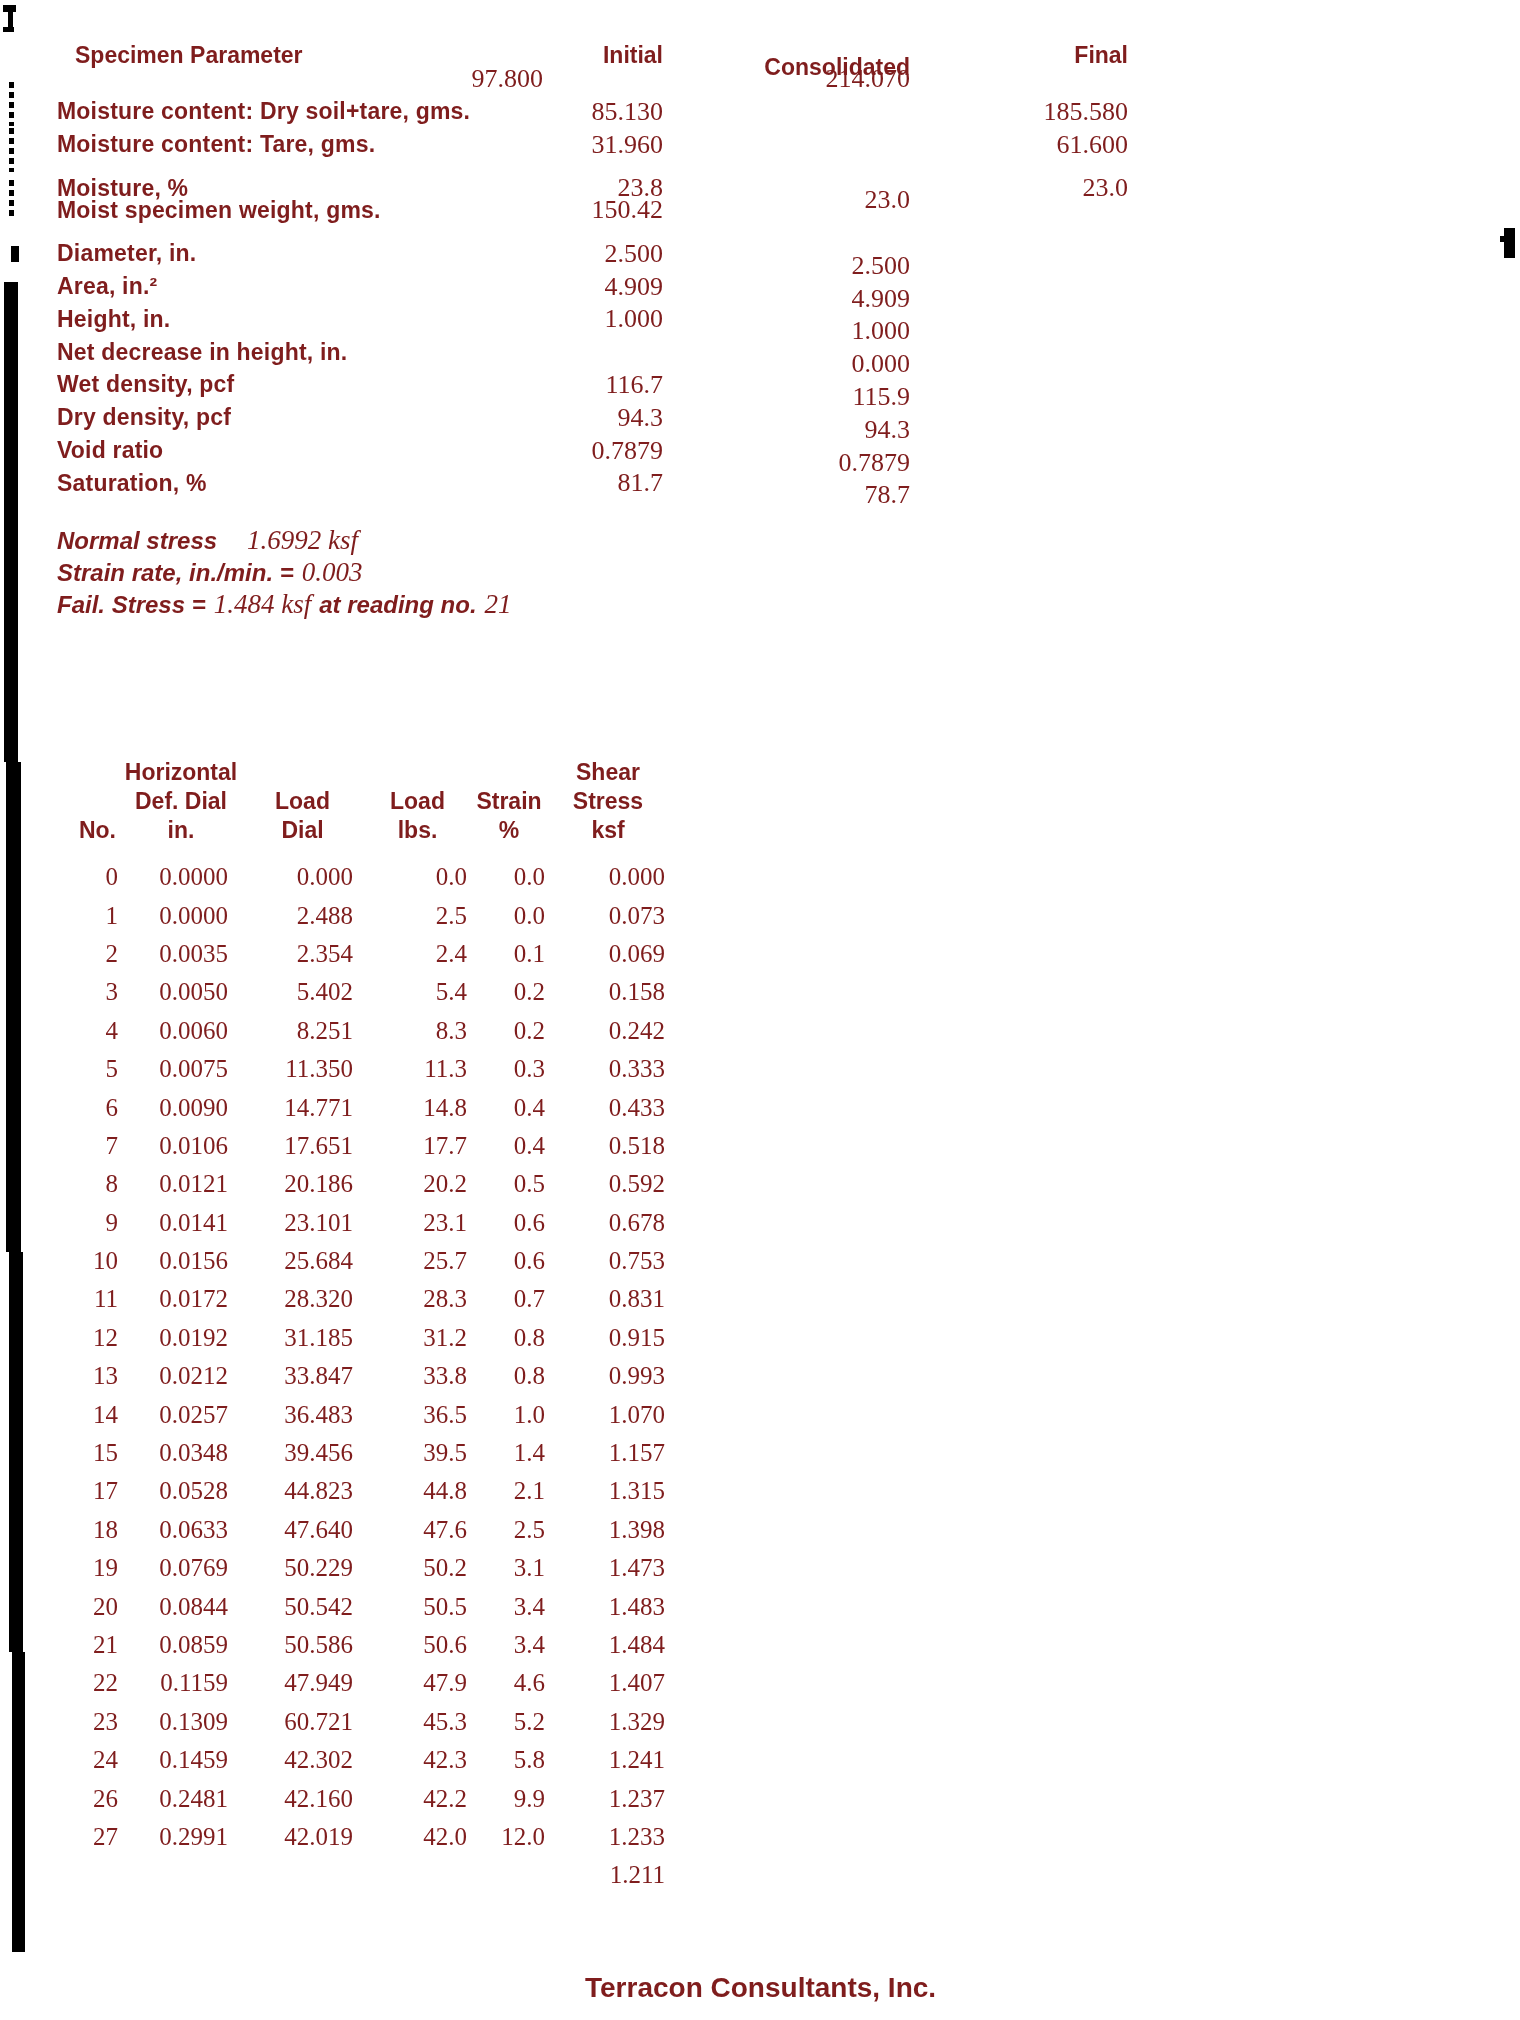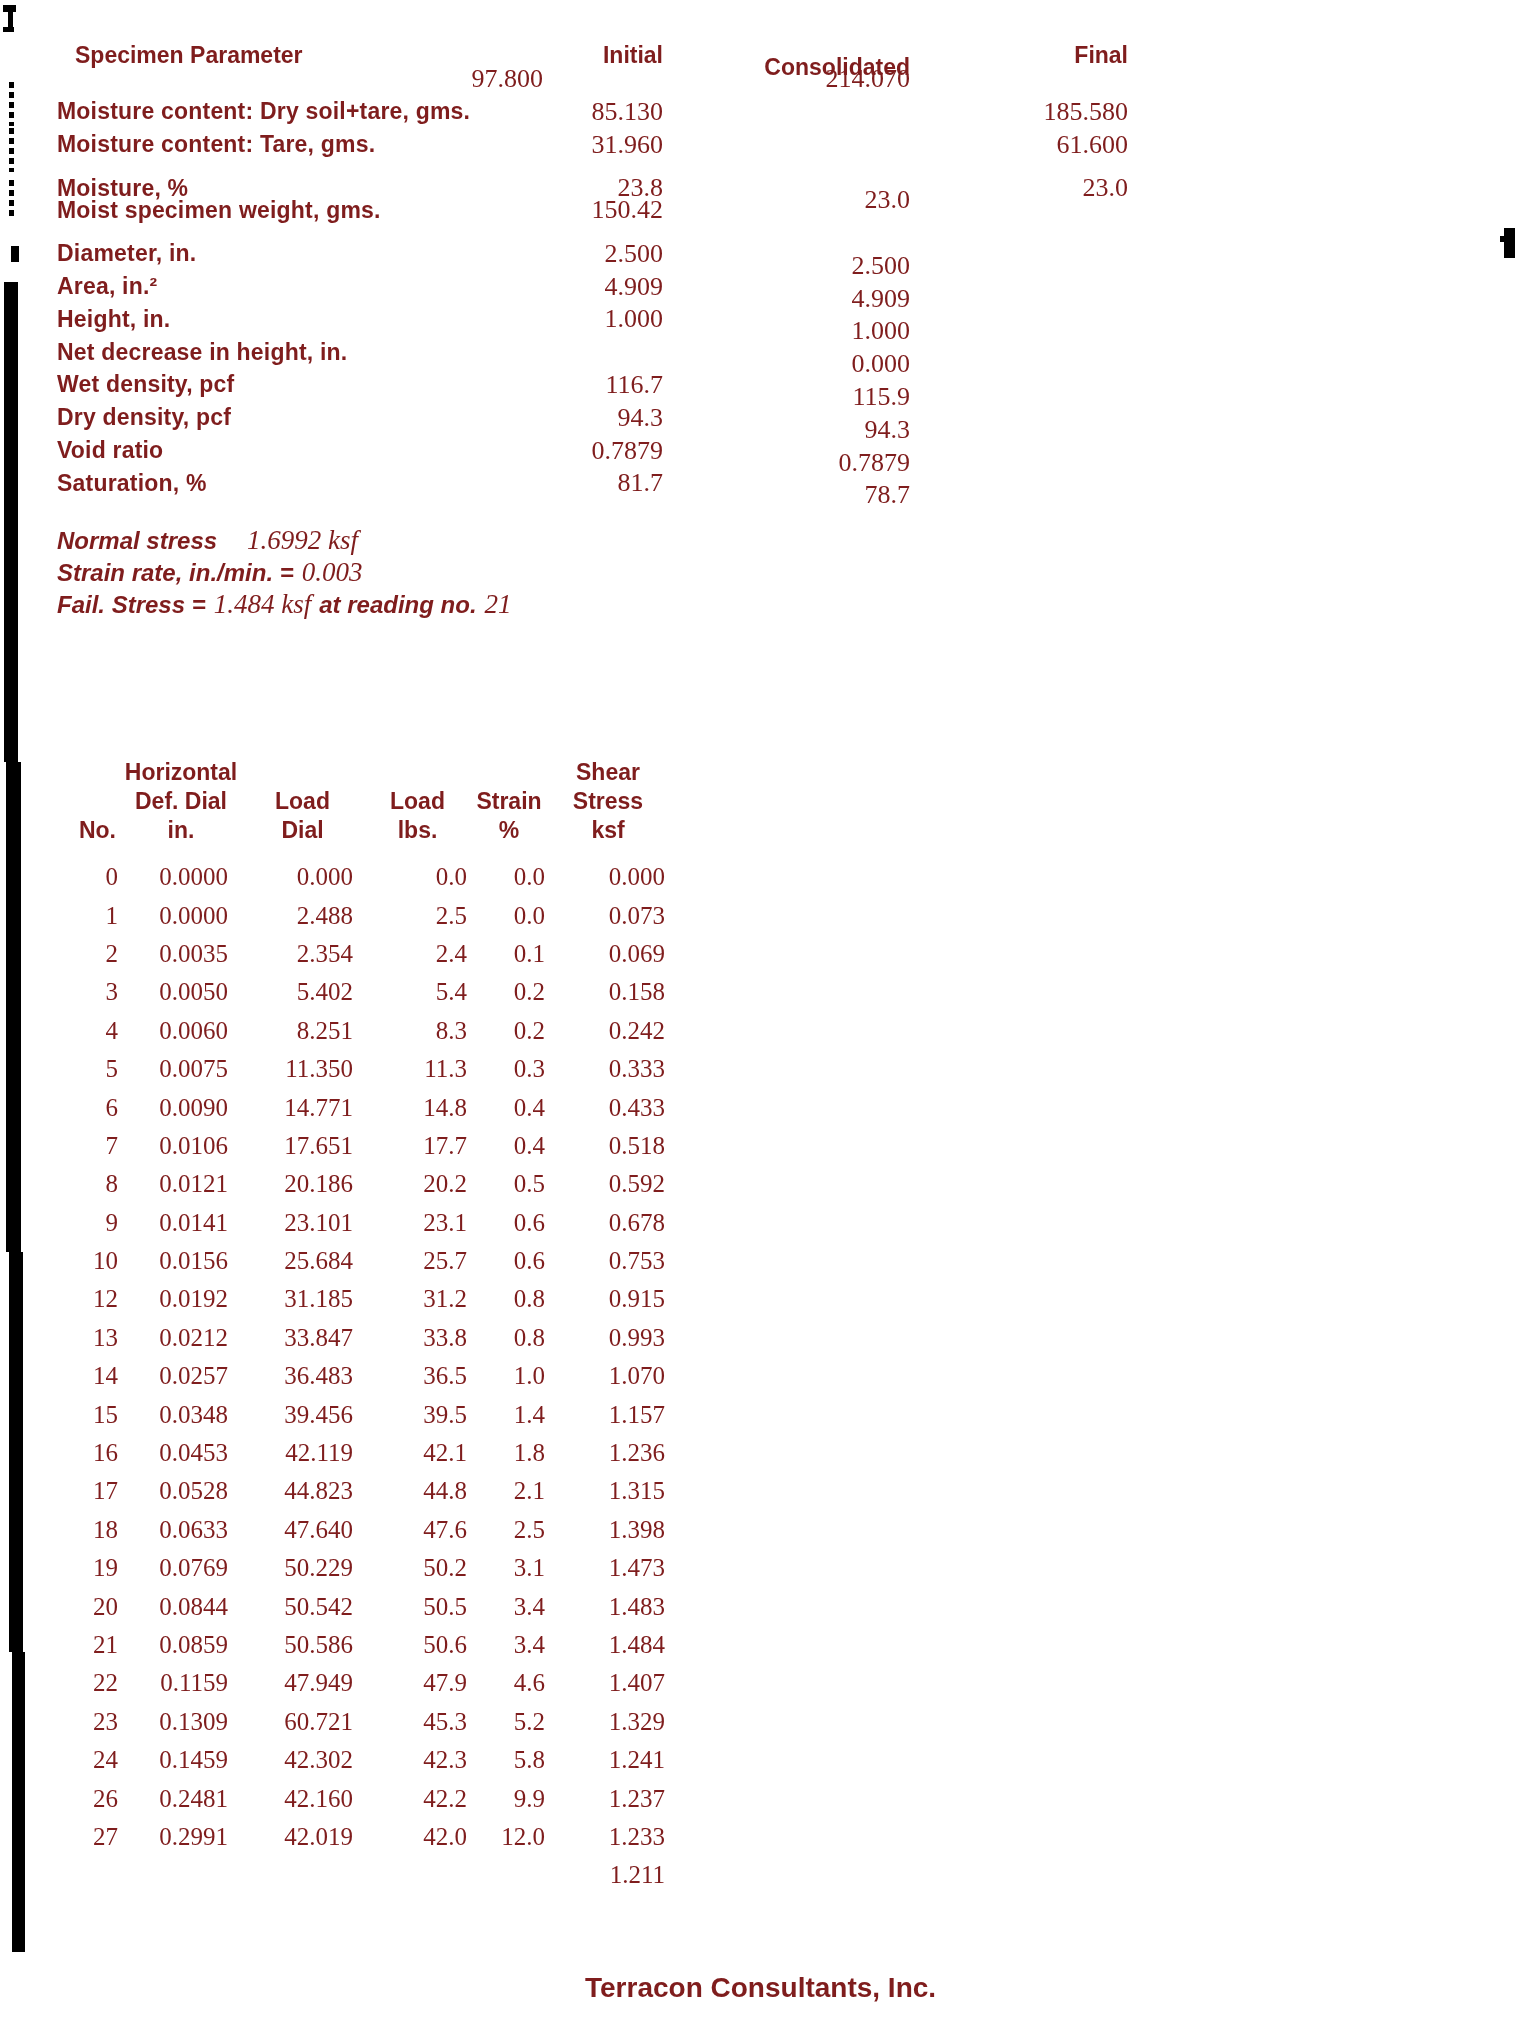--- a/index.html
+++ b/index.html
@@ -300,20 +300,28 @@
 
       <div class="read-row">
         <div class="n c1">10</div>
         <div class="n c2">0.0156</div>
         <div class="n c3">25.684</div>
         <div class="n c4">25.7</div>
         <div class="n c5">0.6</div>
         <div class="n c6">0.753</div>
       </div>
 
+      <div class="read-row">
+        <div class="n c1">11</div>
+        <div class="n c2">0.0172</div>
+        <div class="n c3">28.320</div>
+        <div class="n c4">28.3</div>
+        <div class="n c5">0.7</div>
+        <div class="n c6">0.831</div>
+      </div>
 
       <div class="read-row">
         <div class="n c1">12</div>
         <div class="n c2">0.0192</div>
         <div class="n c3">31.185</div>
         <div class="n c4">31.2</div>
         <div class="n c5">0.8</div>
         <div class="n c6">0.915</div>
       </div>
 
@@ -337,28 +345,20 @@
 
       <div class="read-row">
         <div class="n c1">15</div>
         <div class="n c2">0.0348</div>
         <div class="n c3">39.456</div>
         <div class="n c4">39.5</div>
         <div class="n c5">1.4</div>
         <div class="n c6">1.157</div>
       </div>
 
-      <div class="read-row">
-        <div class="n c1">16</div>
-        <div class="n c2">0.0453</div>
-        <div class="n c3">42.119</div>
-        <div class="n c4">42.1</div>
-        <div class="n c5">1.8</div>
-        <div class="n c6">1.236</div>
-      </div>
 
       <div class="read-row">
         <div class="n c1">17</div>
         <div class="n c2">0.0528</div>
         <div class="n c3">44.823</div>
         <div class="n c4">44.8</div>
         <div class="n c5">2.1</div>
         <div class="n c6">1.315</div>
       </div>
 

